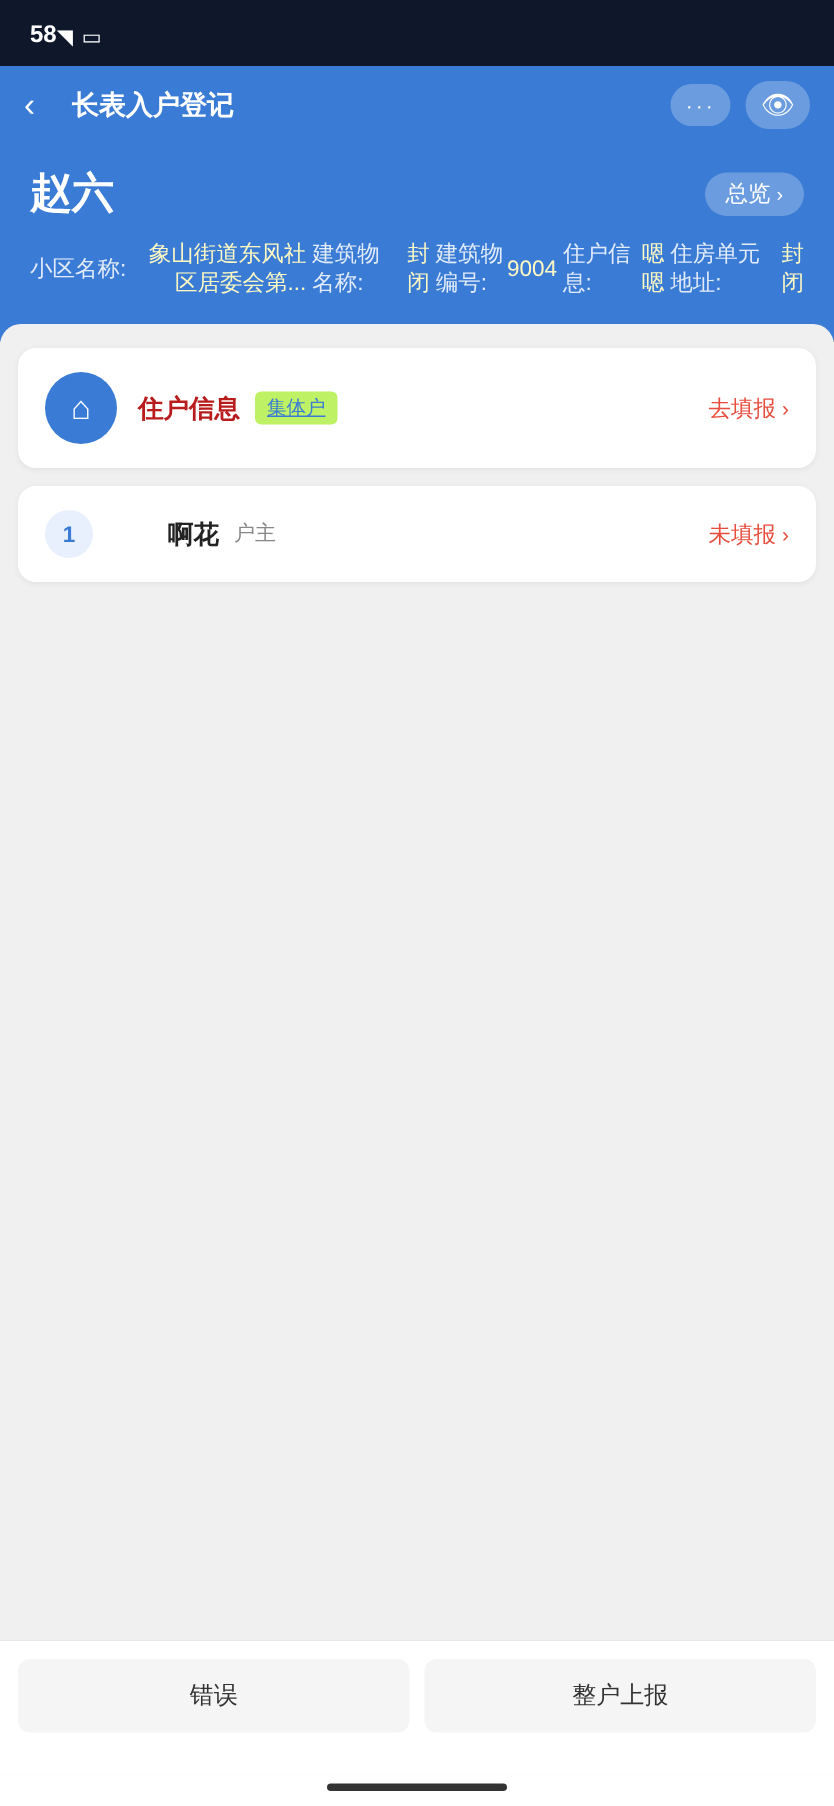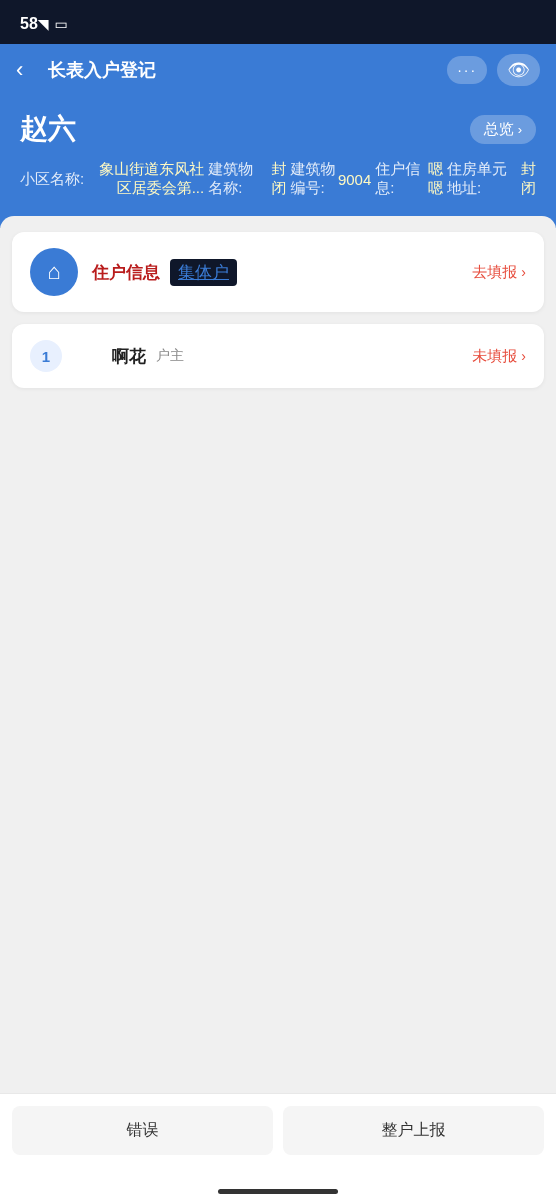--- a/index.html
+++ b/index.html
@@ -185,23 +185,23 @@
       align-items: center;
       gap: 10px;
       flex: 1;
     }
     .housing-title {
       font-size: 17px;
       font-weight: 600;
       color: #b91c1c;
     }
     .tag-badge {
-      background: #0f172a;
+      background: #bef264;
       color: #3a7bd5;
-      font-size: 17px;
+      font-size: 13px;
       padding: 2px 8px;
       border-radius: 4px;
       text-decoration: underline;
     }
     .housing-action {
       display: flex;
       align-items: center;
       gap: 4px;
       margin-left: auto;
     }

